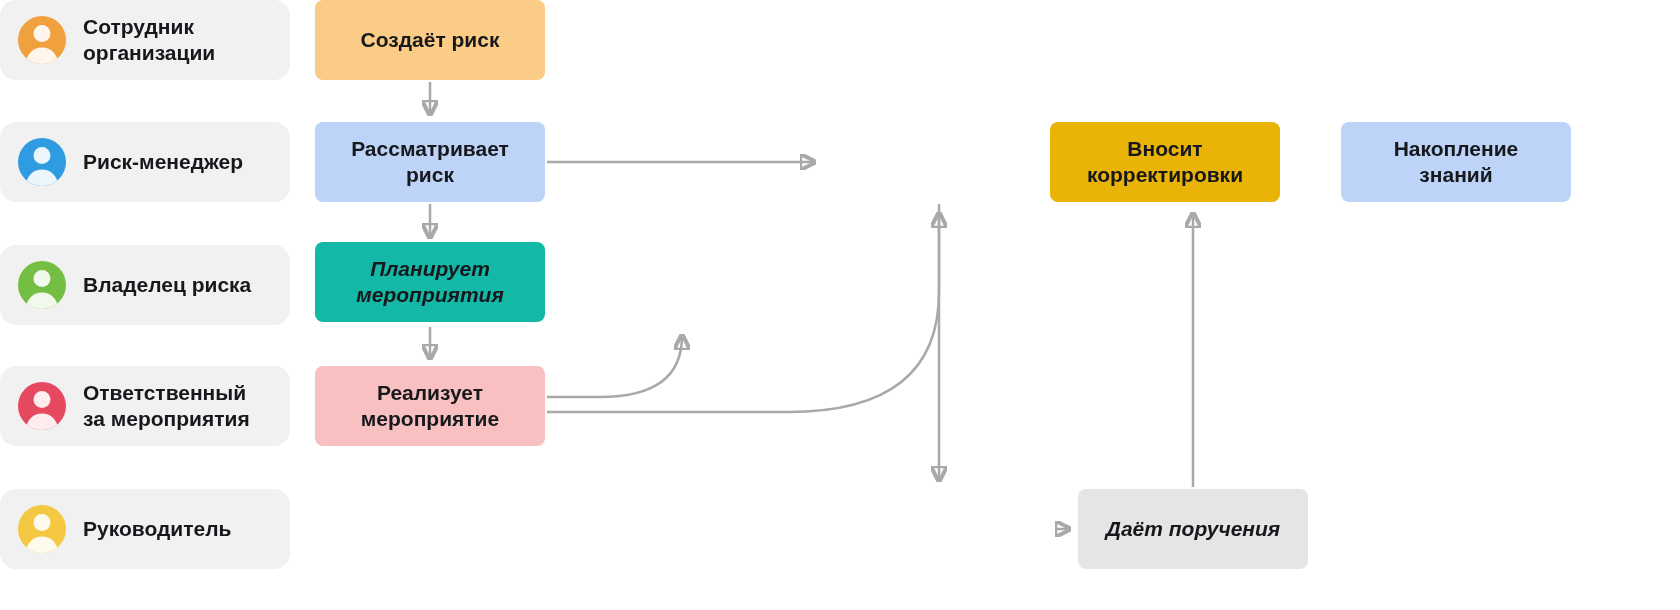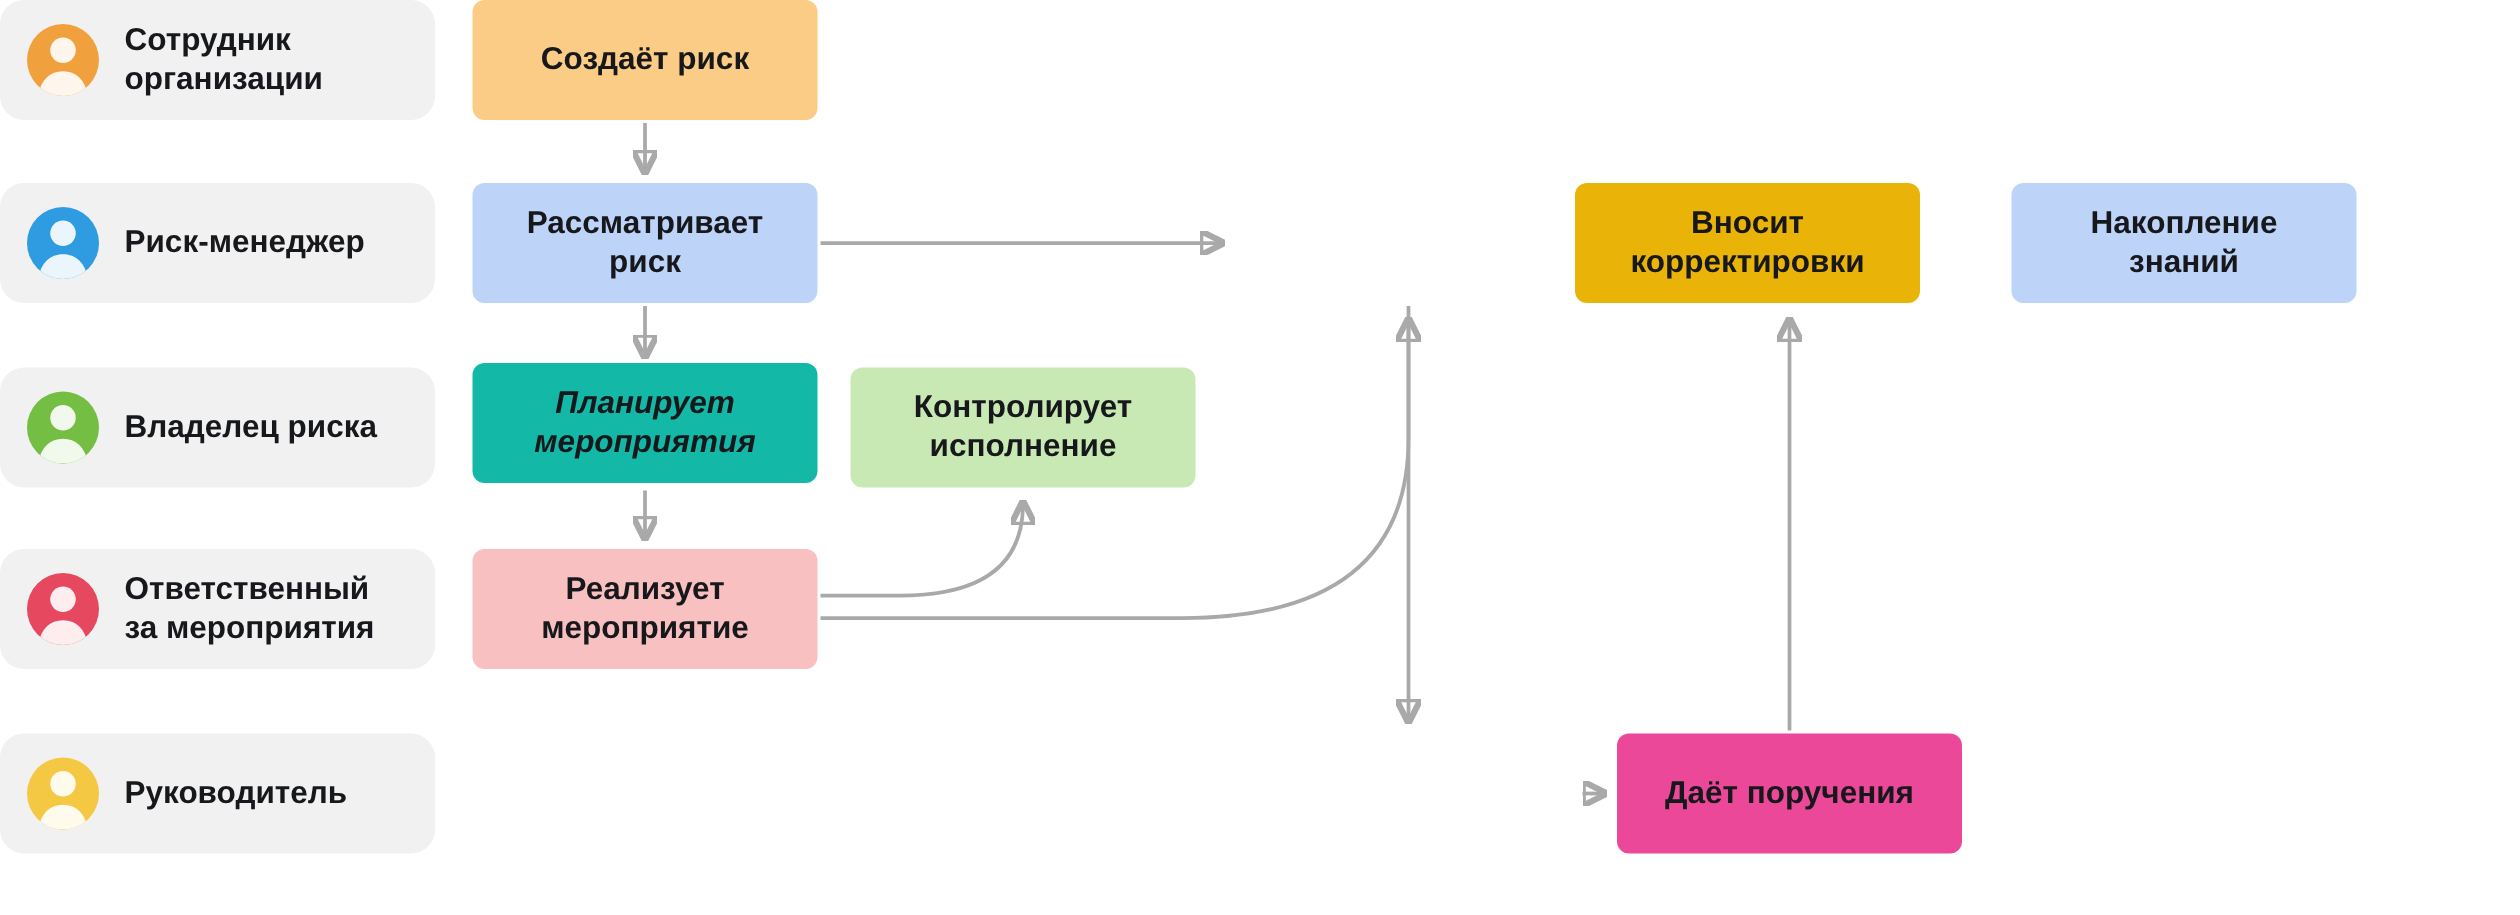--- a/index.html
+++ b/index.html
@@ -115,17 +115,16 @@
         </svg>
     </span>
     <span class="role-label">Руководитель</span>
   </div>
 
   <div class="node" style="left: 315px; top: 0px; background: rgb(250, 204, 133);">Создаёт риск</div>
   <div class="node" style="left: 315px; top: 122px; background: rgb(189, 211, 248);">Рассматривает риск</div>
   <div class="node" style="left: 1050px; top: 122px; background: #eab308;">Вносит корректировки</div>
   <div class="node" style="left: 1341px; top: 122px; background: rgb(189, 211, 248);">Накопление знаний</div>
   <div class="node" style="left: 315px; top: 242px; background: #14b8a6; font-style: italic;">Планирует мероприятия</div>
-  <div class="node" style="left: 567px; top: 245px; background: rgb(201, 233, 180);">Контролирует исполнение</div>
   <div class="node" style="left: 315px; top: 366px; background: rgb(248, 192, 192);">Реализует мероприятие</div>
-  <div class="node" style="left: 1078px; top: 489px; background: #ec4899;">Даёт поручения</div>
+  <div class="node" style="left: 1078px; top: 489px; background: #e5e5e5; font-style: italic;">Даёт поручения</div>
 
 </div>
 
 </body></html>

